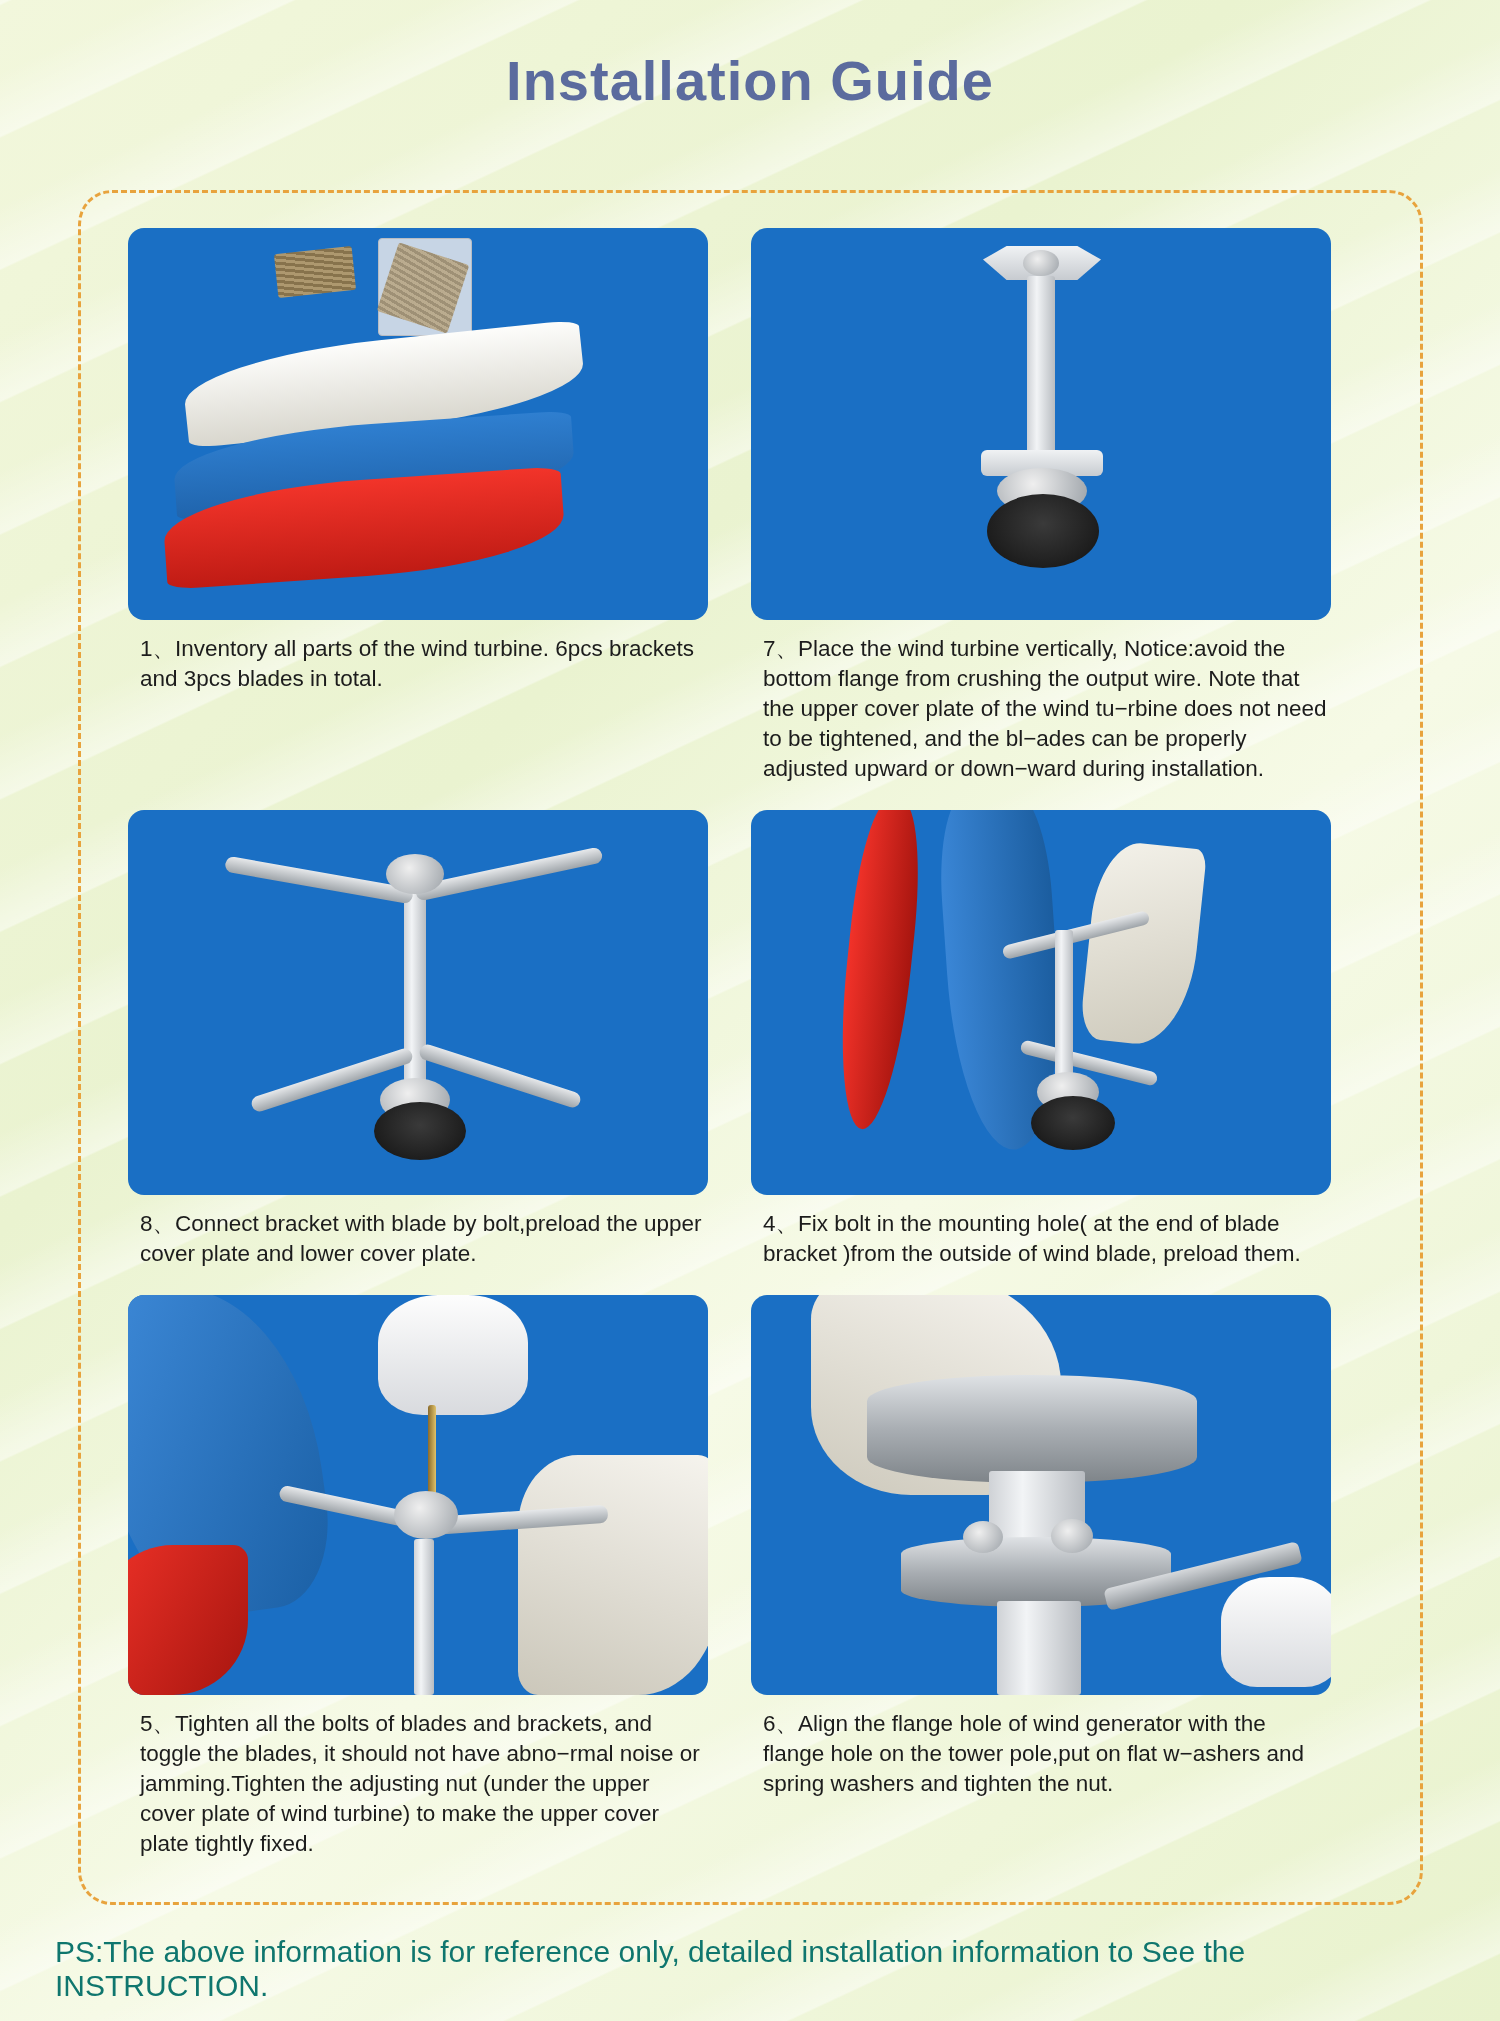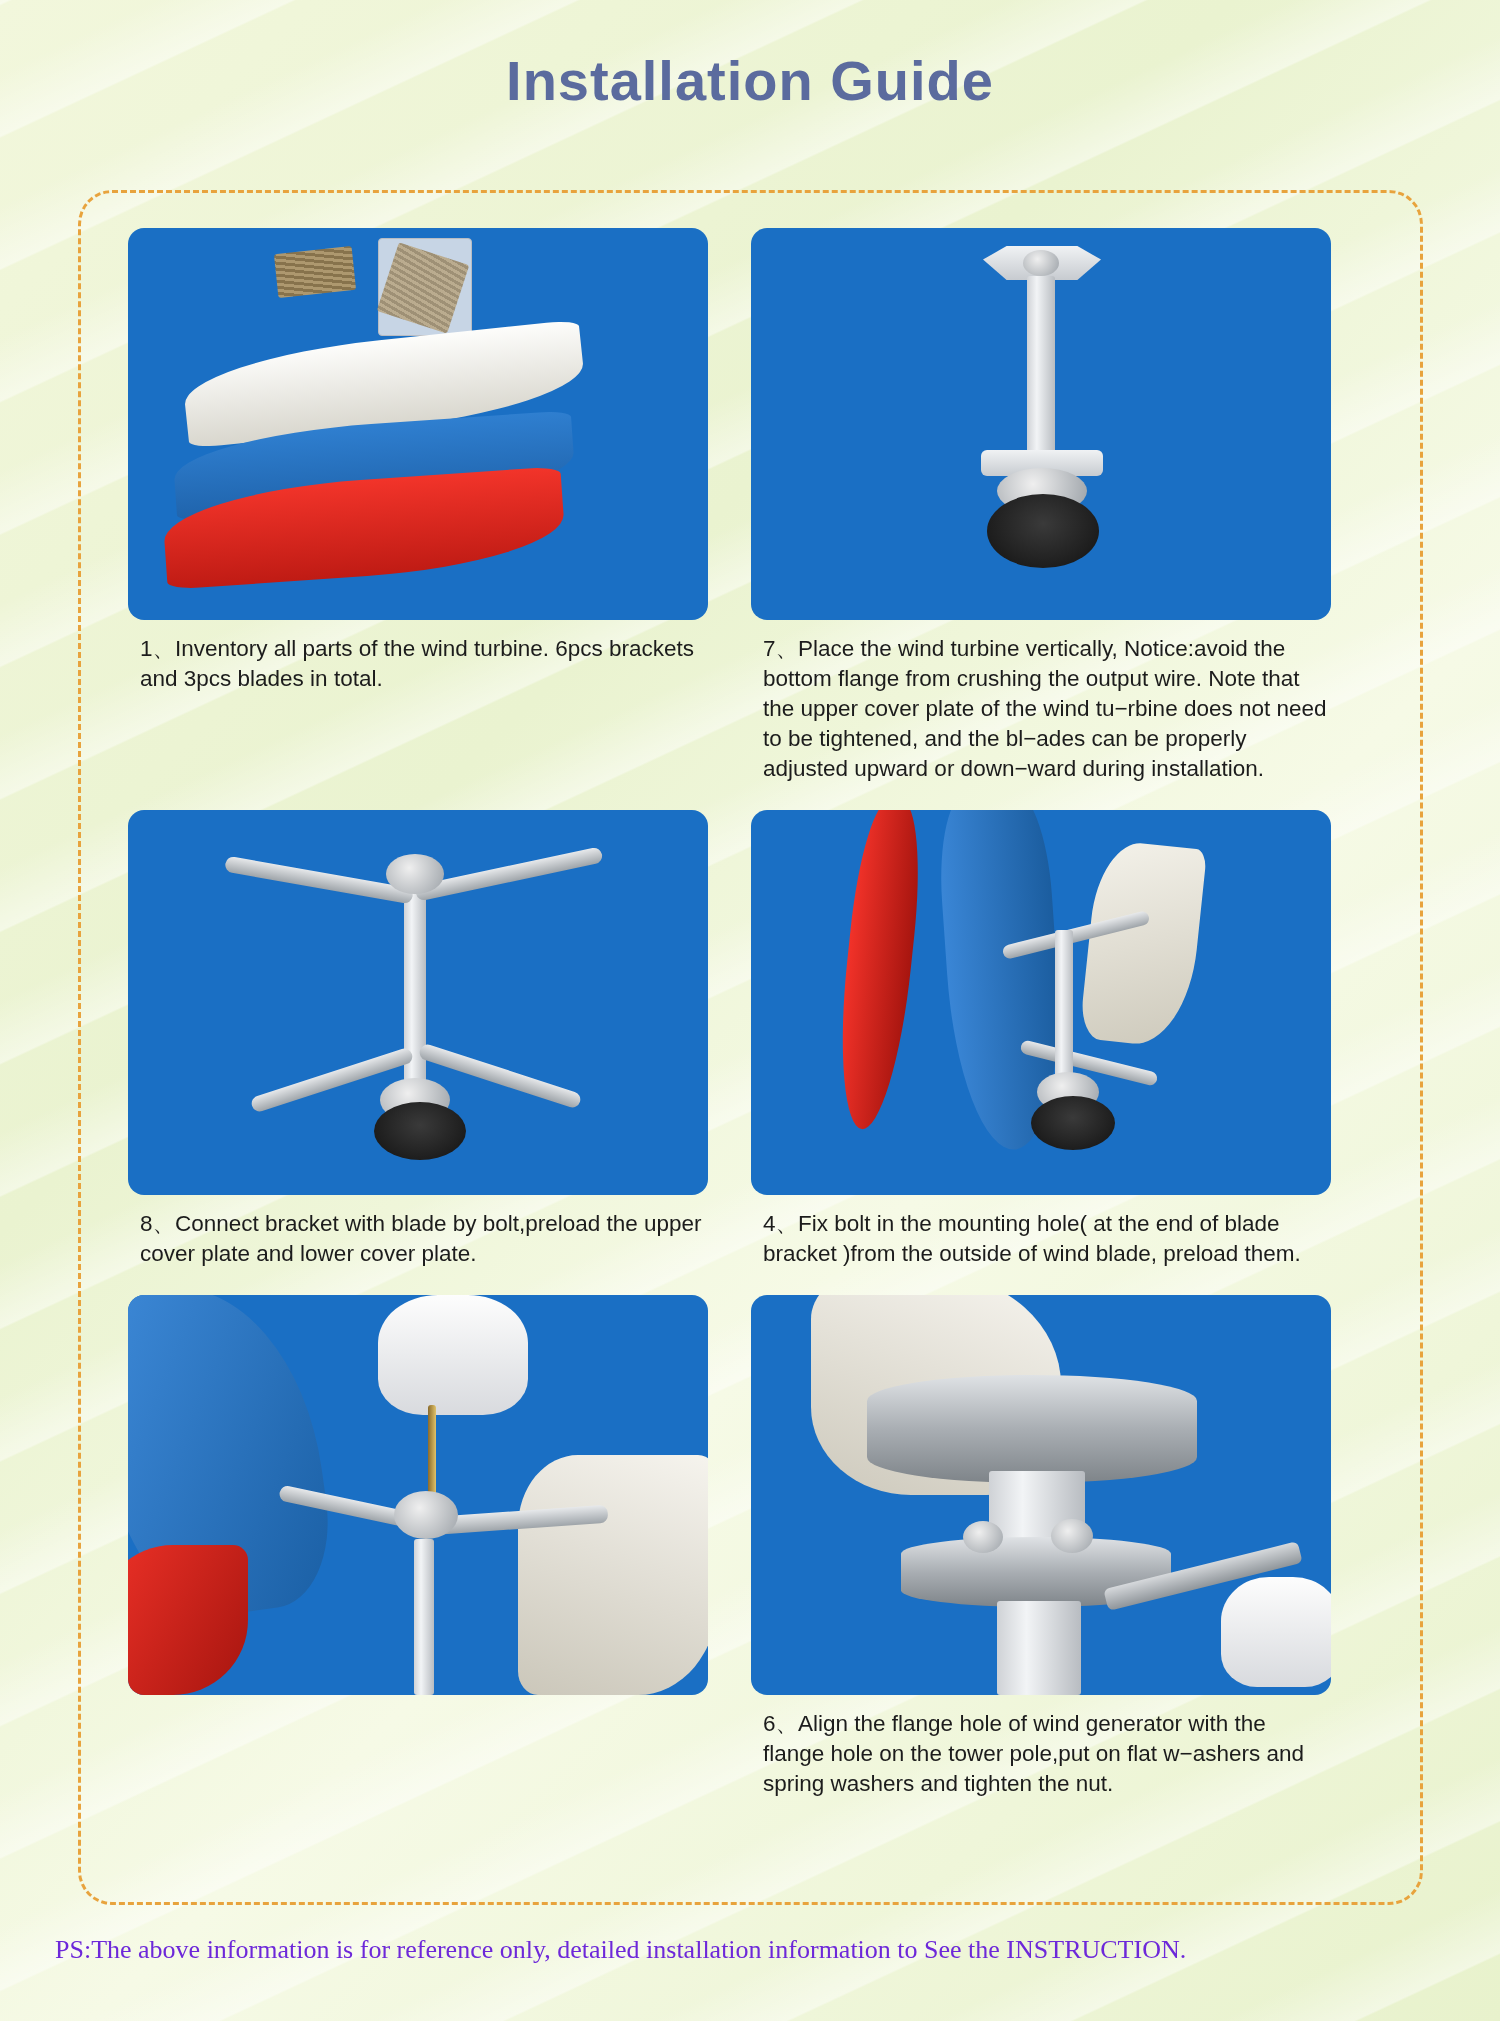--- a/index.html
+++ b/index.html
@@ -89,23 +89,23 @@
     padding: 14px 4px 0 12px;
     font-family: "Liberation Sans", sans-serif;
     white-space: pre-line;
   }
   .row-gap { height: 26px; width: 100%; }
   .footer {
     position: absolute;
     left: 55px;
     top: 1935px;
     width: 1400px;
-    font-size: 26px;
-    color: #6d28d9;
-    font-family: Liberation Serif, serif;
+    font-size: 30px;
+    color: #0f766e;
+    font-family: Liberation Sans, sans-serif;
   }
 
   
   .blade {
     position: absolute;
     border-radius: 50% 8% 50% 8%;
   }
   .bag {
     position: absolute;
     background: rgba(230,232,235,0.85);
@@ -236,20 +236,21 @@
         <div class="blade" style="left:-20px; top:-10px; width:210px; height:330px; border-radius:20% 60% 30% 50%; background:linear-gradient(120deg,#3e8ad9,#1a5fa4); transform:rotate(-8deg);"></div>
         <div class="blade" style="left:-30px; top:250px; width:150px; height:150px; border-radius:50% 10% 50% 10%; background:linear-gradient(120deg,#ef3228,#a6150f);"></div>
         <div class="blade" style="left:390px; top:160px; width:200px; height:240px; border-radius:30% 10% 40% 10%; background:linear-gradient(200deg,#f6f4ee,#cbc7ba);"></div>
         <div class="glove" style="left:250px; top:0px; width:150px; height:120px;"></div>
         <div class="pole" style="left:300px; top:110px; width:8px; height:130px; background:linear-gradient(90deg,#8a6a2a,#e0c26a);"></div>
         <div class="arm" style="left:150px; top:206px; width:160px; height:16px; transform:rotate(12deg);"></div>
         <div class="arm" style="left:300px; top:216px; width:180px; height:18px; transform:rotate(-4deg);"></div>
         <div class="hub" style="left:266px; top:196px; width:64px; height:48px;"></div>
         <div class="pole" style="left:286px; top:244px; width:20px; height:156px;"></div>
       </div>
+      <div class="caption">5、Tighten all the bolts of blades and brackets, and toggle the blades, it should not have abno−rmal noise or jamming.Tighten the adjusting nut (under the upper cover plate of wind turbine) to make the upper cover plate tightly fixed.</div>
     </div>
 
     <div class="cell">
       <div class="photo h6">
         <div class="blade" style="left:60px; top:-20px; width:250px; height:220px; border-radius:20% 50% 30% 40%; background:linear-gradient(200deg,#f7f5ef,#cdc9bc);"></div>
         <div class="flange" style="left:116px; top:80px; width:330px; height:108px;"></div>
         <div class="pole" style="left:238px; top:176px; width:96px; height:110px;"></div>
         <div class="flange" style="left:150px; top:242px; width:270px; height:70px;"></div>
         <div class="hub" style="left:212px; top:226px; width:40px; height:32px;"></div>
         <div class="hub" style="left:300px; top:224px; width:42px; height:34px;"></div>

